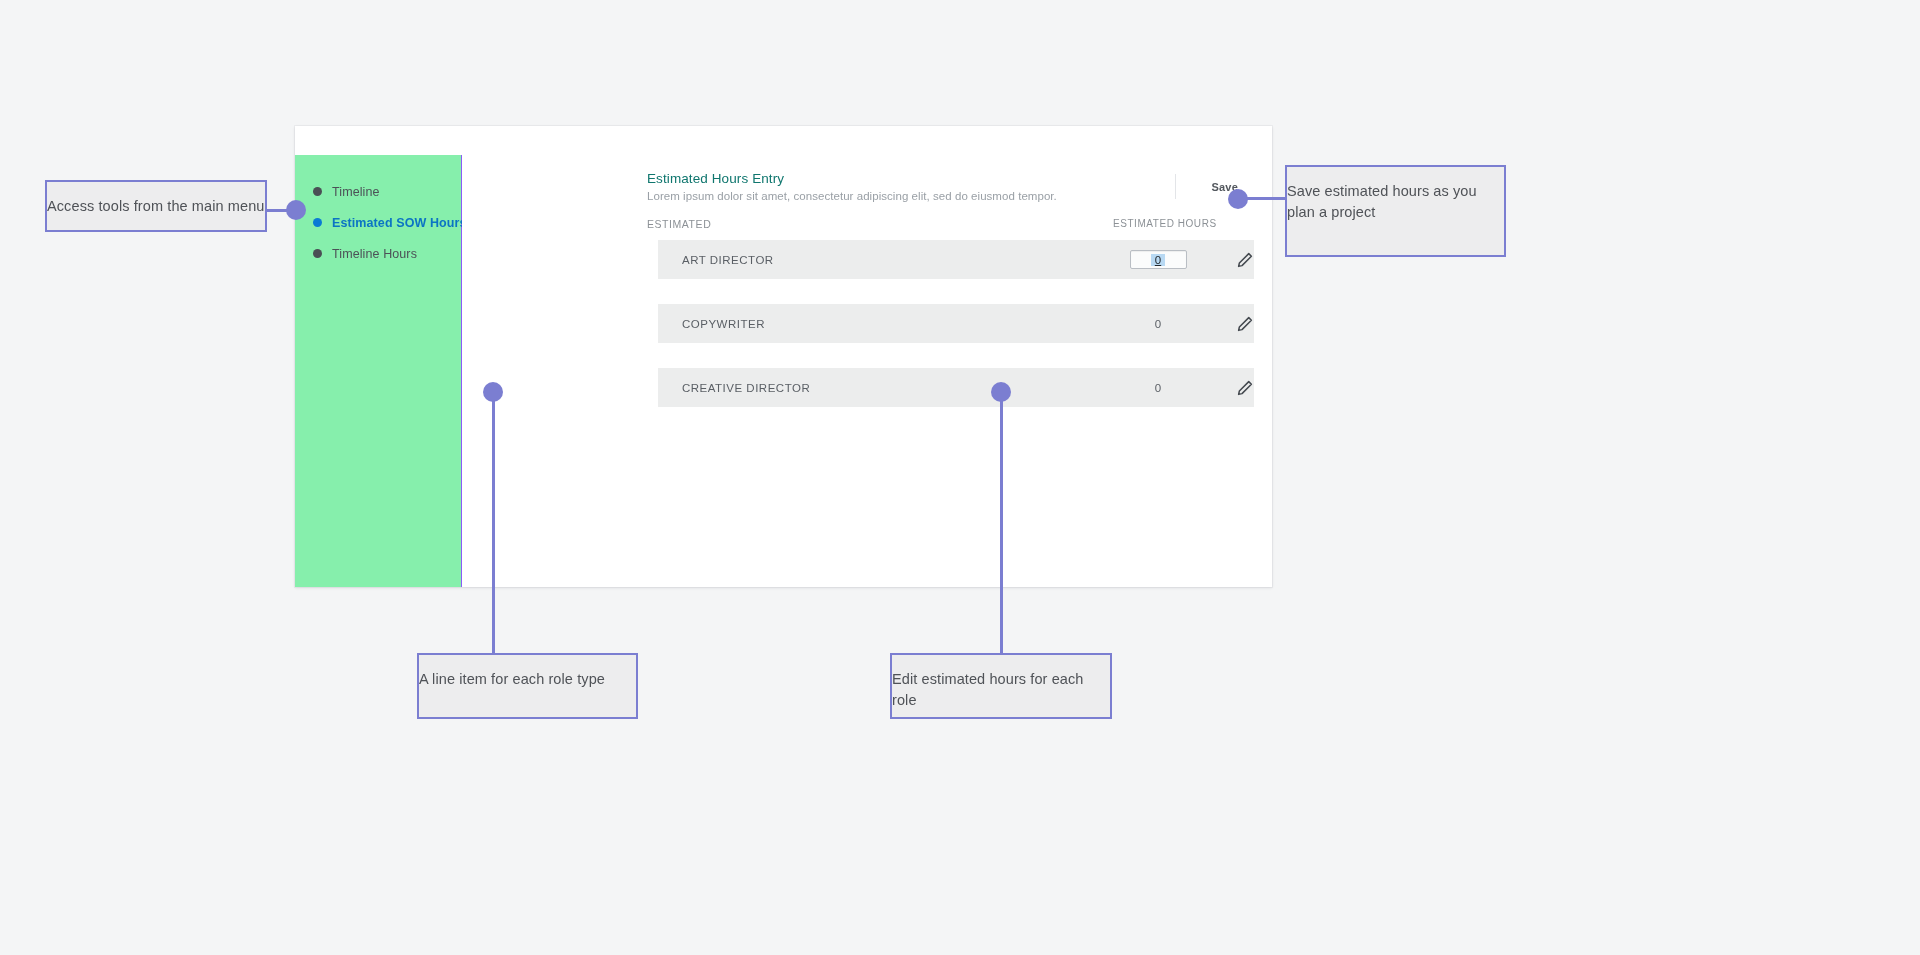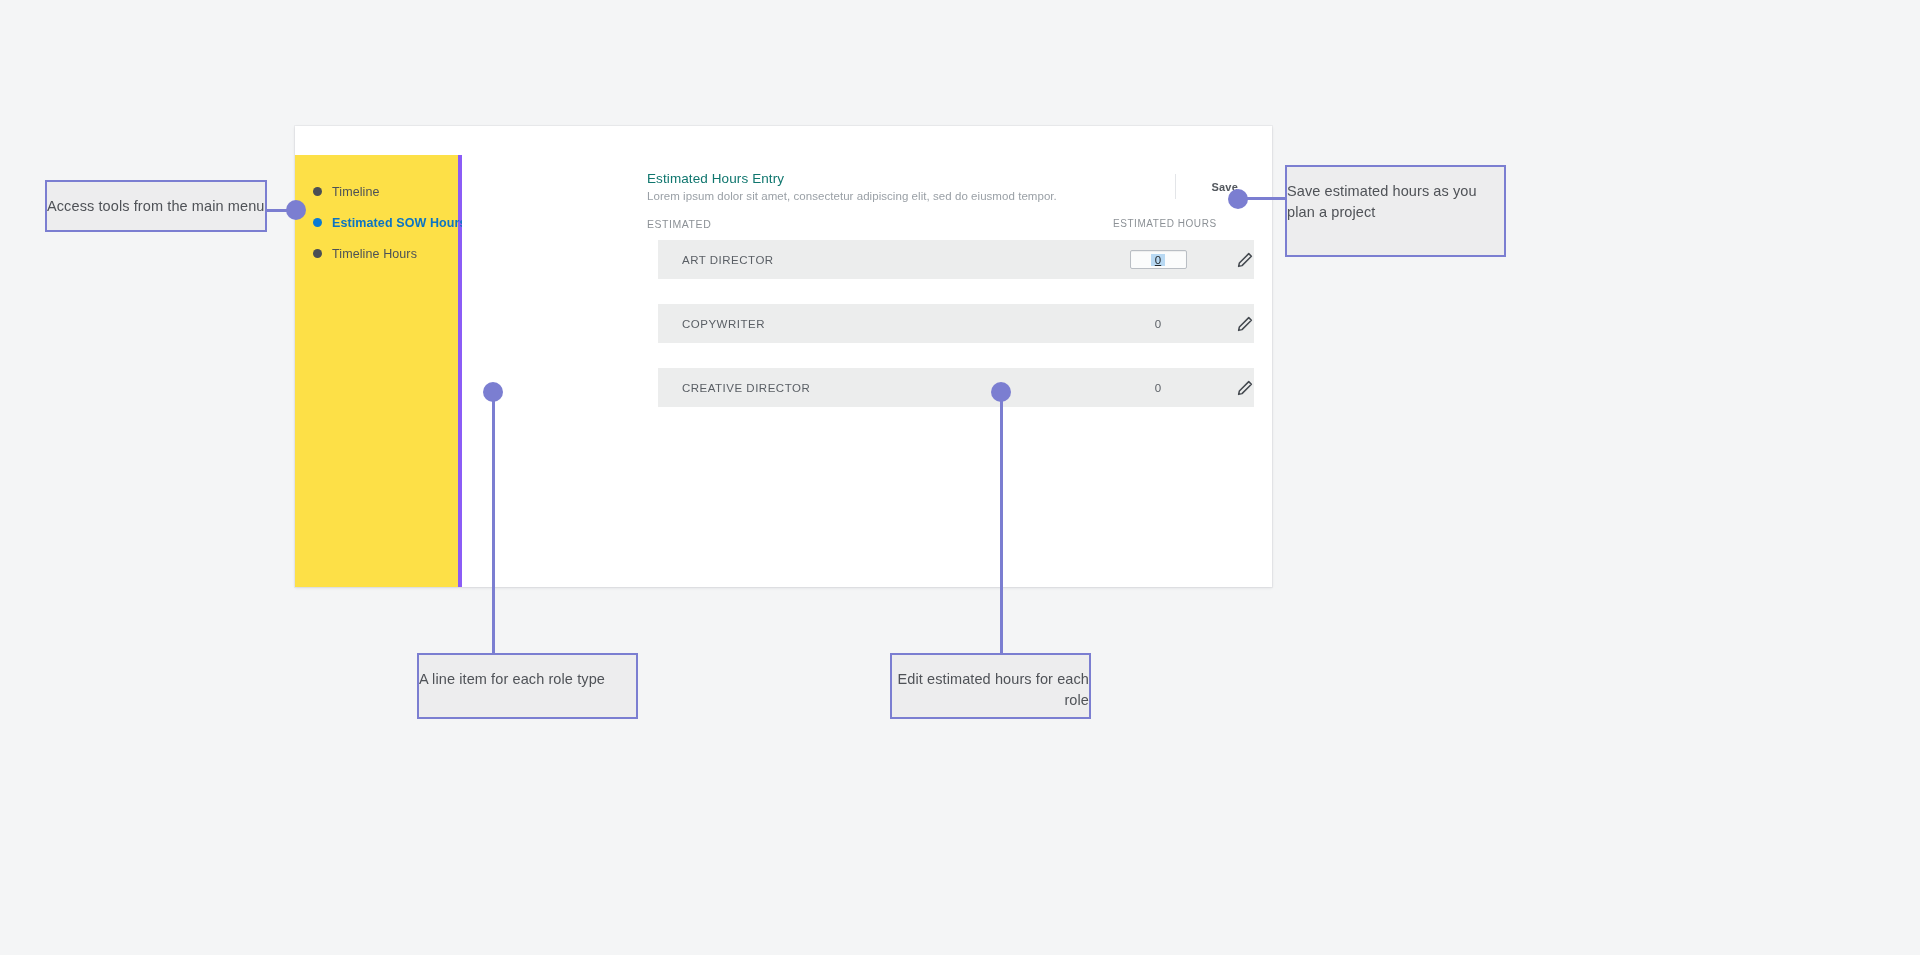--- a/index.html
+++ b/index.html
@@ -18,22 +18,22 @@
     box-shadow:0 1px 3px rgba(16,24,40,.10),0 0 0 1px rgba(16,24,40,.04);
   }
   .app-titlebar{
     position:absolute;left:0;top:0;width:100%;height:29px;
     background:#ffffff;border-bottom:1px solid #eceef0;
   }
   .app-body{position:absolute;left:0;top:29px;right:0;bottom:0;display:flex;}
 
   
   .sidebar{
-    width:167px;flex:0 0 167px;border-right:4px solid #8b5cf6;
-    background:#fde047;padding-top:21px;box-sizing:border-box;
+    width:167px;flex:0 0 167px;border-right:1px solid #8b5cf6;
+    background:#86efac;padding-top:21px;box-sizing:border-box;
   }
   .nav-item{
     display:flex;align-items:center;gap:10px;
     padding:0 0 0 18px;height:31px;cursor:pointer;
   }
   .nav-dot{width:9px;height:9px;border-radius:50%;background:#4a4f55;flex:0 0 9px;}
   .nav-item.active .nav-dot{background:#0a7ad4;}
   .nav-label{font-size:12.5px;color:#4c5157;letter-spacing:.1px;white-space:nowrap;}
   .nav-item.active .nav-label{color:#0b74c4;font-weight:bold;}
 
@@ -177,19 +177,19 @@
   </div>
   <div class="ann-line" style="left:1243px;top:197px;width:44px;height:3px;"></div>
   <div class="ann-dot" style="left:1228px;top:189px;"></div>
 
   <div class="callout" style="left:417px;top:653px;width:221px;height:66px;">
     <span>A line item for each role type</span>
   </div>
   <div class="ann-line" style="left:492px;top:398px;width:3px;height:256px;"></div>
   <div class="ann-dot" style="left:483px;top:382px;"></div>
 
-  <div class="callout" style="left:890px;top:653px;width:201px;height:66px;text-align:right;">
+  <div class="callout" style="left:890px;top:653px;width:222px;height:66px;">
     <span>Edit estimated hours for each role</span>
   </div>
   <div class="ann-line" style="left:1000px;top:398px;width:3px;height:256px;"></div>
   <div class="ann-dot" style="left:991px;top:382px;"></div>
 
 </div>
 
 </body></html>

